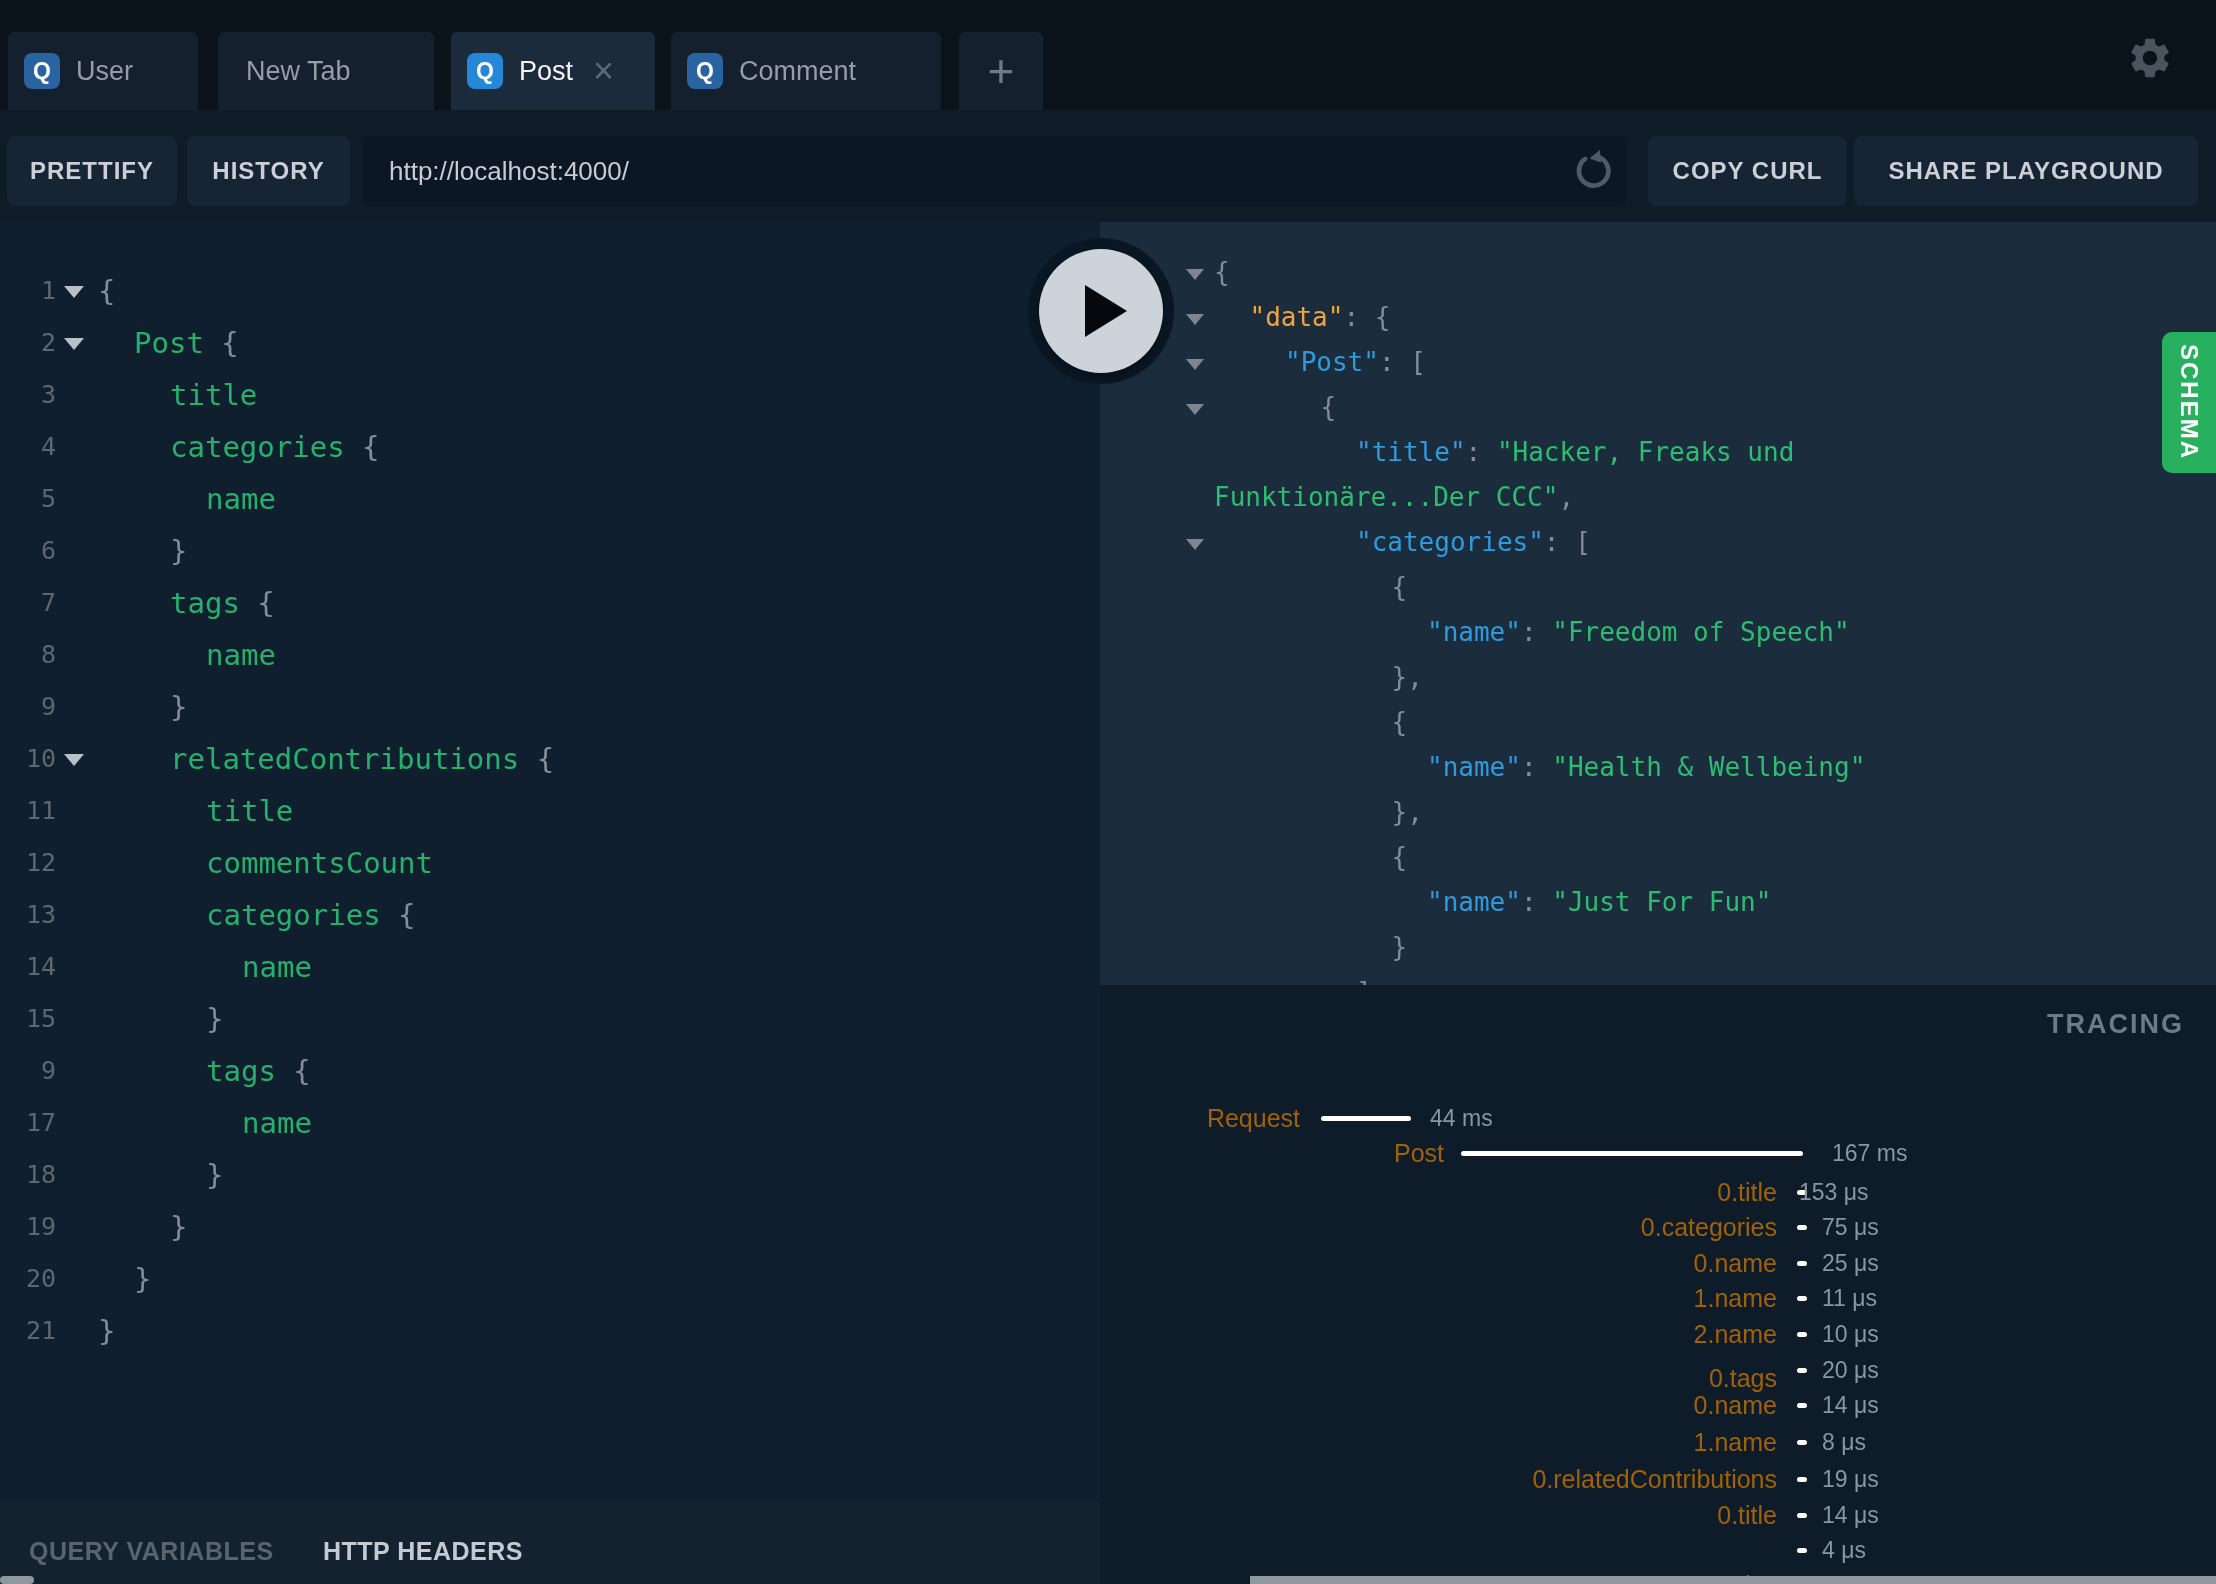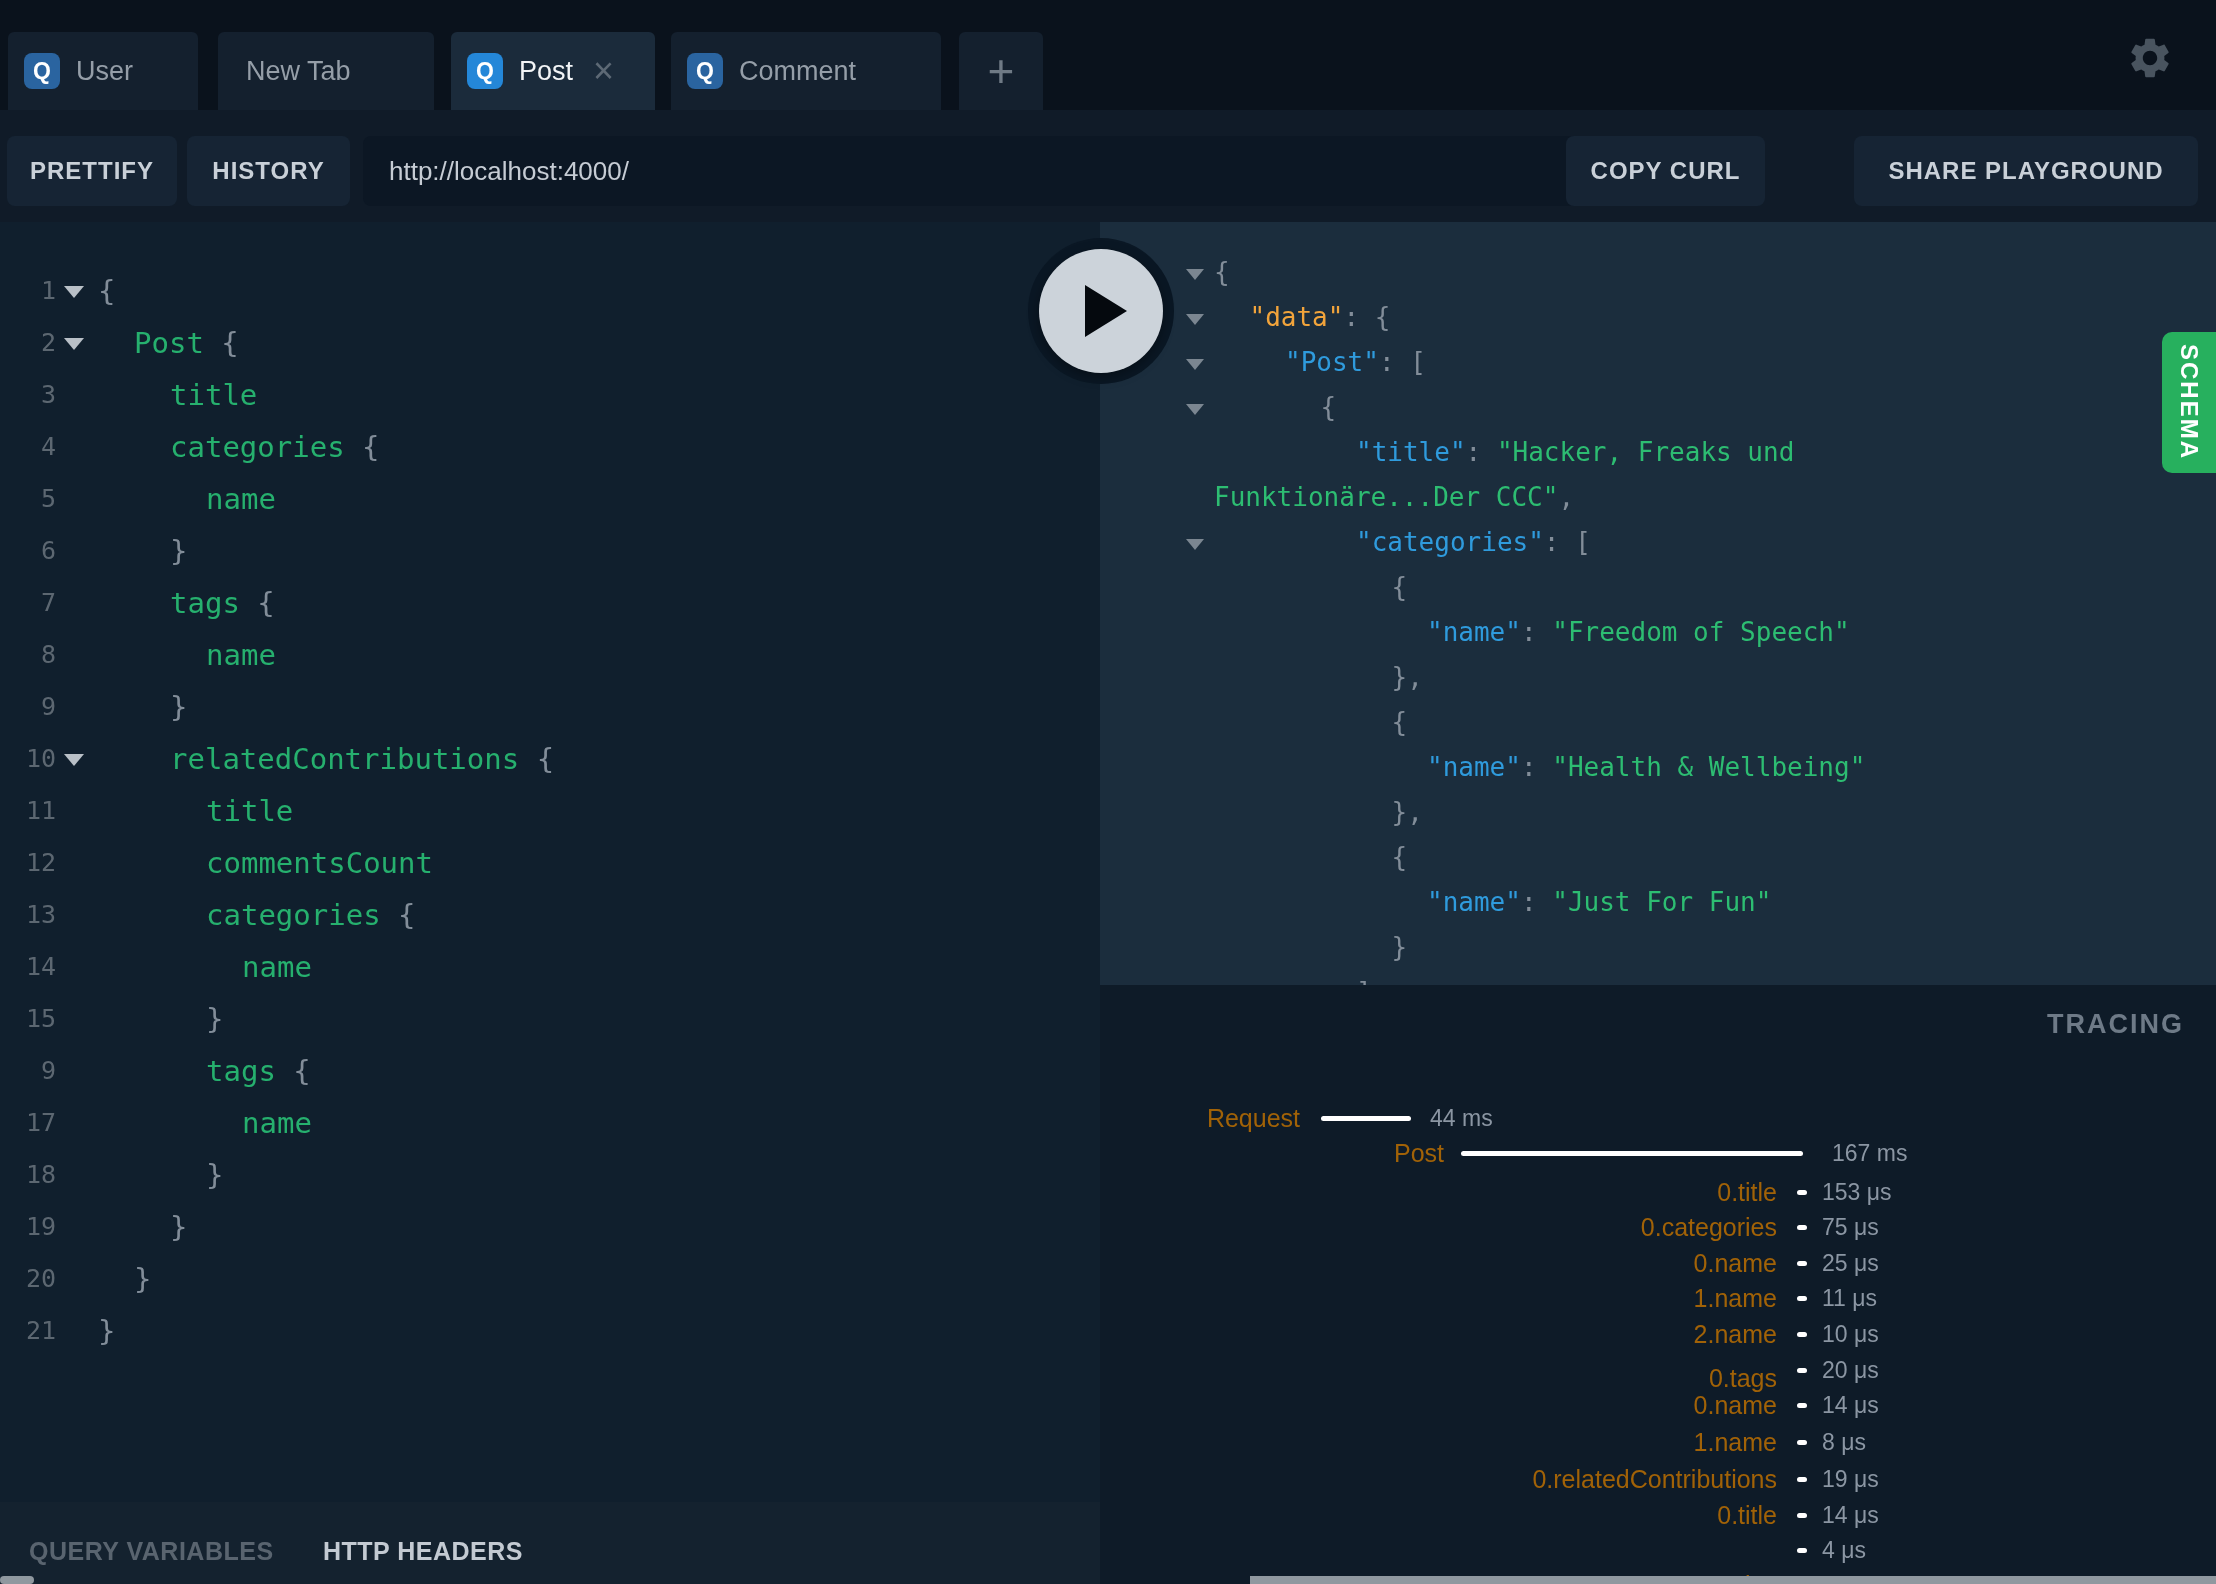--- a/index.html
+++ b/index.html
@@ -102,21 +102,21 @@
 <div class="toolbar">
   <div class="tb-btn" style="left:7px;width:170px;">PRETTIFY</div>
   <div class="tb-btn" style="left:187px;width:163px;">HISTORY</div>
   <div class="url-wrap">
     <input type="text" value="http://localhost:4000/" style="">
     <svg class="reload" viewBox="0 0 40 40">
       <path d="M13.5 8.5 A 14 14 0 1 0 27 7" fill="none" stroke="#4e5a66" stroke-width="4.5" stroke-linecap="round"></path>
       <path d="M27.5 0 L28.5 12 L17.5 8 Z" fill="#4e5a66"></path>
     </svg>
   </div>
-  <div class="tb-btn" style="left:1566px;width:199px;">COPY CURL</div>
+  <div class="tb-btn" style="left:1648px;width:199px;">COPY CURL</div>
   <div class="tb-btn" style="left:1854px;width:344px;">SHARE PLAYGROUND</div>
 </div>
 
 <div class="editor-panel">
   <div class="ed-lines" id="editor-lines">
       <div class="ed-line">
         <span class="ed-num">1</span>
         <span class="fold"></span>
         <span class="ed-code" style="left: 98px;"><span class="tk-p">{</span></span>
       </div>
@@ -283,21 +283,21 @@
         <div class="tr-time" style="left: 330px;">44 ms</div>
       </div>
       <div class="tr-row" style="top: 150px;">
         <div class="tr-label" style="left: 0px; width: 344px;">Post</div>
         <div class="tr-bar" style="left: 361px; width: 342px;"></div>
         <div class="tr-time" style="left: 720px; margin-left: 12px;">167 ms</div>
       </div>
       <div class="tr-row" style="top: 189px;">
         <div class="tr-label" style="left: 0px; width: 677px;">0.title</div>
         <div class="tr-bar" style="left: 697px; width: 10px;"></div>
-        <div class="tr-time" style="left: 722px;">153 μs</div>
+        <div class="tr-time" style="left: 699px;">153 μs</div>
       </div>
       <div class="tr-row" style="top: 224px;">
         <div class="tr-label" style="left: 0px; width: 677px;">0.categories</div>
         <div class="tr-bar" style="left: 697px; width: 10px;"></div>
         <div class="tr-time" style="left: 722px;">75 μs</div>
       </div>
       <div class="tr-row" style="top: 260px;">
         <div class="tr-label" style="left: 0px; width: 677px;">0.name</div>
         <div class="tr-bar" style="left: 697px; width: 10px;"></div>
         <div class="tr-time" style="left: 722px;">25 μs</div>

